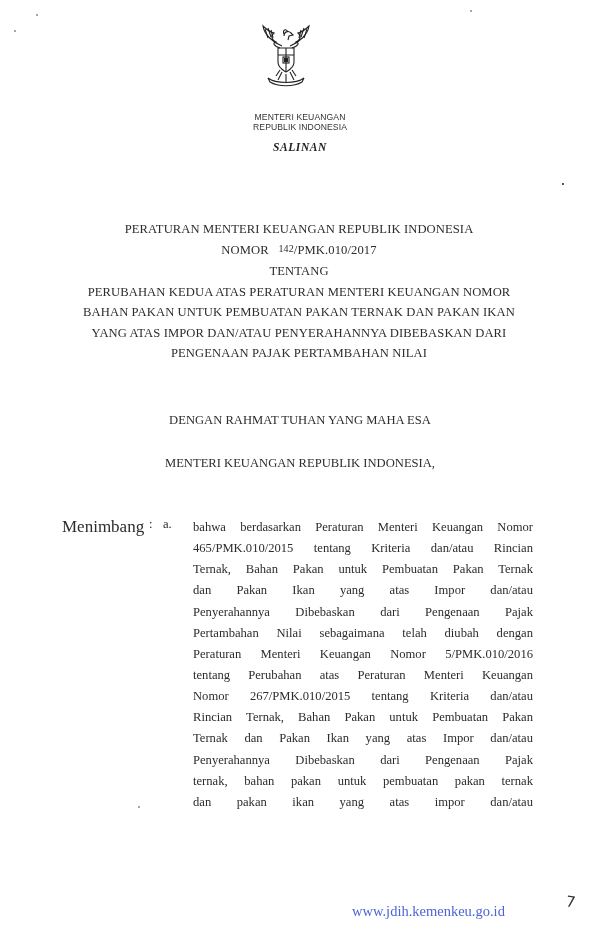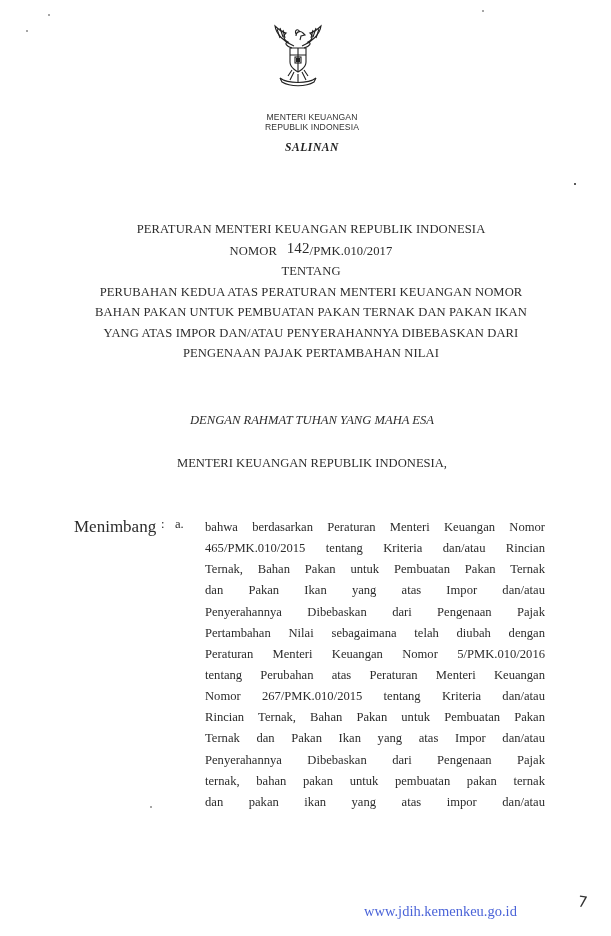--- a/index.html
+++ b/index.html
@@ -1,30 +1,30 @@
 <!DOCTYPE html>
 <html><head>
   <meta charset="utf-8">
   <style>
     html, body { margin: 0; padding: 0; background: #ffffff; }
     body {
       width: 611px; height: 936px; position: relative; overflow: hidden;
       font-family: "DejaVu Serif", "Liberation Serif", serif;
       color: #2a2a2a;
     }
-    .page { position: absolute; left: 12px; top: 0; width: 503px; height: 936px; }
+    .page { position: absolute; left: 0; top: 0; width: 503px; height: 936px; }
     .emblem { position: absolute; left: 258px; top: 24px; width: 56px; height: 64px; }
     .letterhead { position: absolute; left: 200px; top: 112px; width: 200px; text-align: center;
       font-family: "Liberation Sans", "DejaVu Sans", sans-serif; font-size: 8.6px; line-height: 10px; color: #333; letter-spacing: 0.1px; }
     .salinan { position: absolute; left: 200px; top: 141px; width: 200px; text-align: center;
       font-family: "Liberation Serif", serif; font-weight: bold; font-size: 11.5px; letter-spacing: 0.6px; color: #222; font-style: italic; }
     .title-block { position: absolute; left: 70px; top: 219px; width: 458px; text-align: center;
       font-family: "Liberation Serif", serif; font-size: 12.6px; line-height: 20.5px; color: #2c2c2c; letter-spacing: 0.1px; }
     .title-block .line { display: block; white-space: nowrap; }
-    .nomor-num { font-size: 15px; position: relative; top: -2px; }
+    .nomor-num { font-size: 10px; position: relative; top: -2px; }
     .center-line { position: absolute; left: 100px; width: 400px; text-align: center;
       font-family: "Liberation Serif", serif; font-size: 12.6px; color: #2c2c2c; }
     .menimbang-label { position: absolute; left: 62px; top: 517px; font-family: "Liberation Serif", serif; font-size: 17px; color: #2c2c2c; }
     .colon { position: absolute; left: 149px; top: 517px; font-family: "Liberation Serif", serif; font-size: 12.6px; color: #2c2c2c; }
     .item-letter { position: absolute; left: 163px; top: 517px; font-family: "Liberation Serif", serif; font-size: 12.6px; color: #2c2c2c; }
     .body-text { position: absolute; left: 193px; top: 517px; width: 340px;
       font-family: "Liberation Serif", serif; font-size: 12.6px; line-height: 21.15px; color: #2c2c2c; }
     .body-text .ln { display: block; text-align: justify; text-align-last: justify; white-space: nowrap; height: 21.15px; }
     .footer-link { position: absolute; left: 352px; top: 903px; font-family: "Liberation Serif", serif;
       font-size: 14.5px; color: #4a63d8; text-decoration: none; }
@@ -78,21 +78,21 @@
     <span class="line">
       <span>NOMOR</span>&nbsp;&nbsp;&nbsp;<span class="nomor-num">142</span><span>/PMK.010/2017</span>
     </span>
     <span class="line">TENTANG</span>
     <span class="line">PERUBAHAN KEDUA ATAS PERATURAN MENTERI KEUANGAN NOMOR</span>
     <span class="line">BAHAN PAKAN UNTUK PEMBUATAN PAKAN TERNAK DAN PAKAN IKAN</span>
     <span class="line">YANG ATAS IMPOR DAN/ATAU PENYERAHANNYA DIBEBASKAN DARI</span>
     <span class="line">PENGENAAN PAJAK PERTAMBAHAN NILAI</span>
   </div>
 
-  <div class="center-line" style="top:413px;font-style:italic;">DENGAN RAHMAT TUHAN YANG MAHA ESA</div>
+  <div class="center-line" style="top:413px;">DENGAN RAHMAT TUHAN YANG MAHA ESA</div>
   <div class="center-line" style="top:456px;">MENTERI KEUANGAN REPUBLIK INDONESIA,</div>
 
   <div class="menimbang-label">Menimbang</div>
   <div class="colon">:</div>
   <div class="item-letter">a.</div>
 
   <div class="body-text">
     <span class="ln">bahwa berdasarkan Peraturan Menteri Keuangan Nomor</span>
     <span class="ln">465/PMK.010/2015 tentang Kriteria dan/atau Rincian</span>
     <span class="ln">Ternak, Bahan Pakan untuk Pembuatan Pakan Ternak</span>

